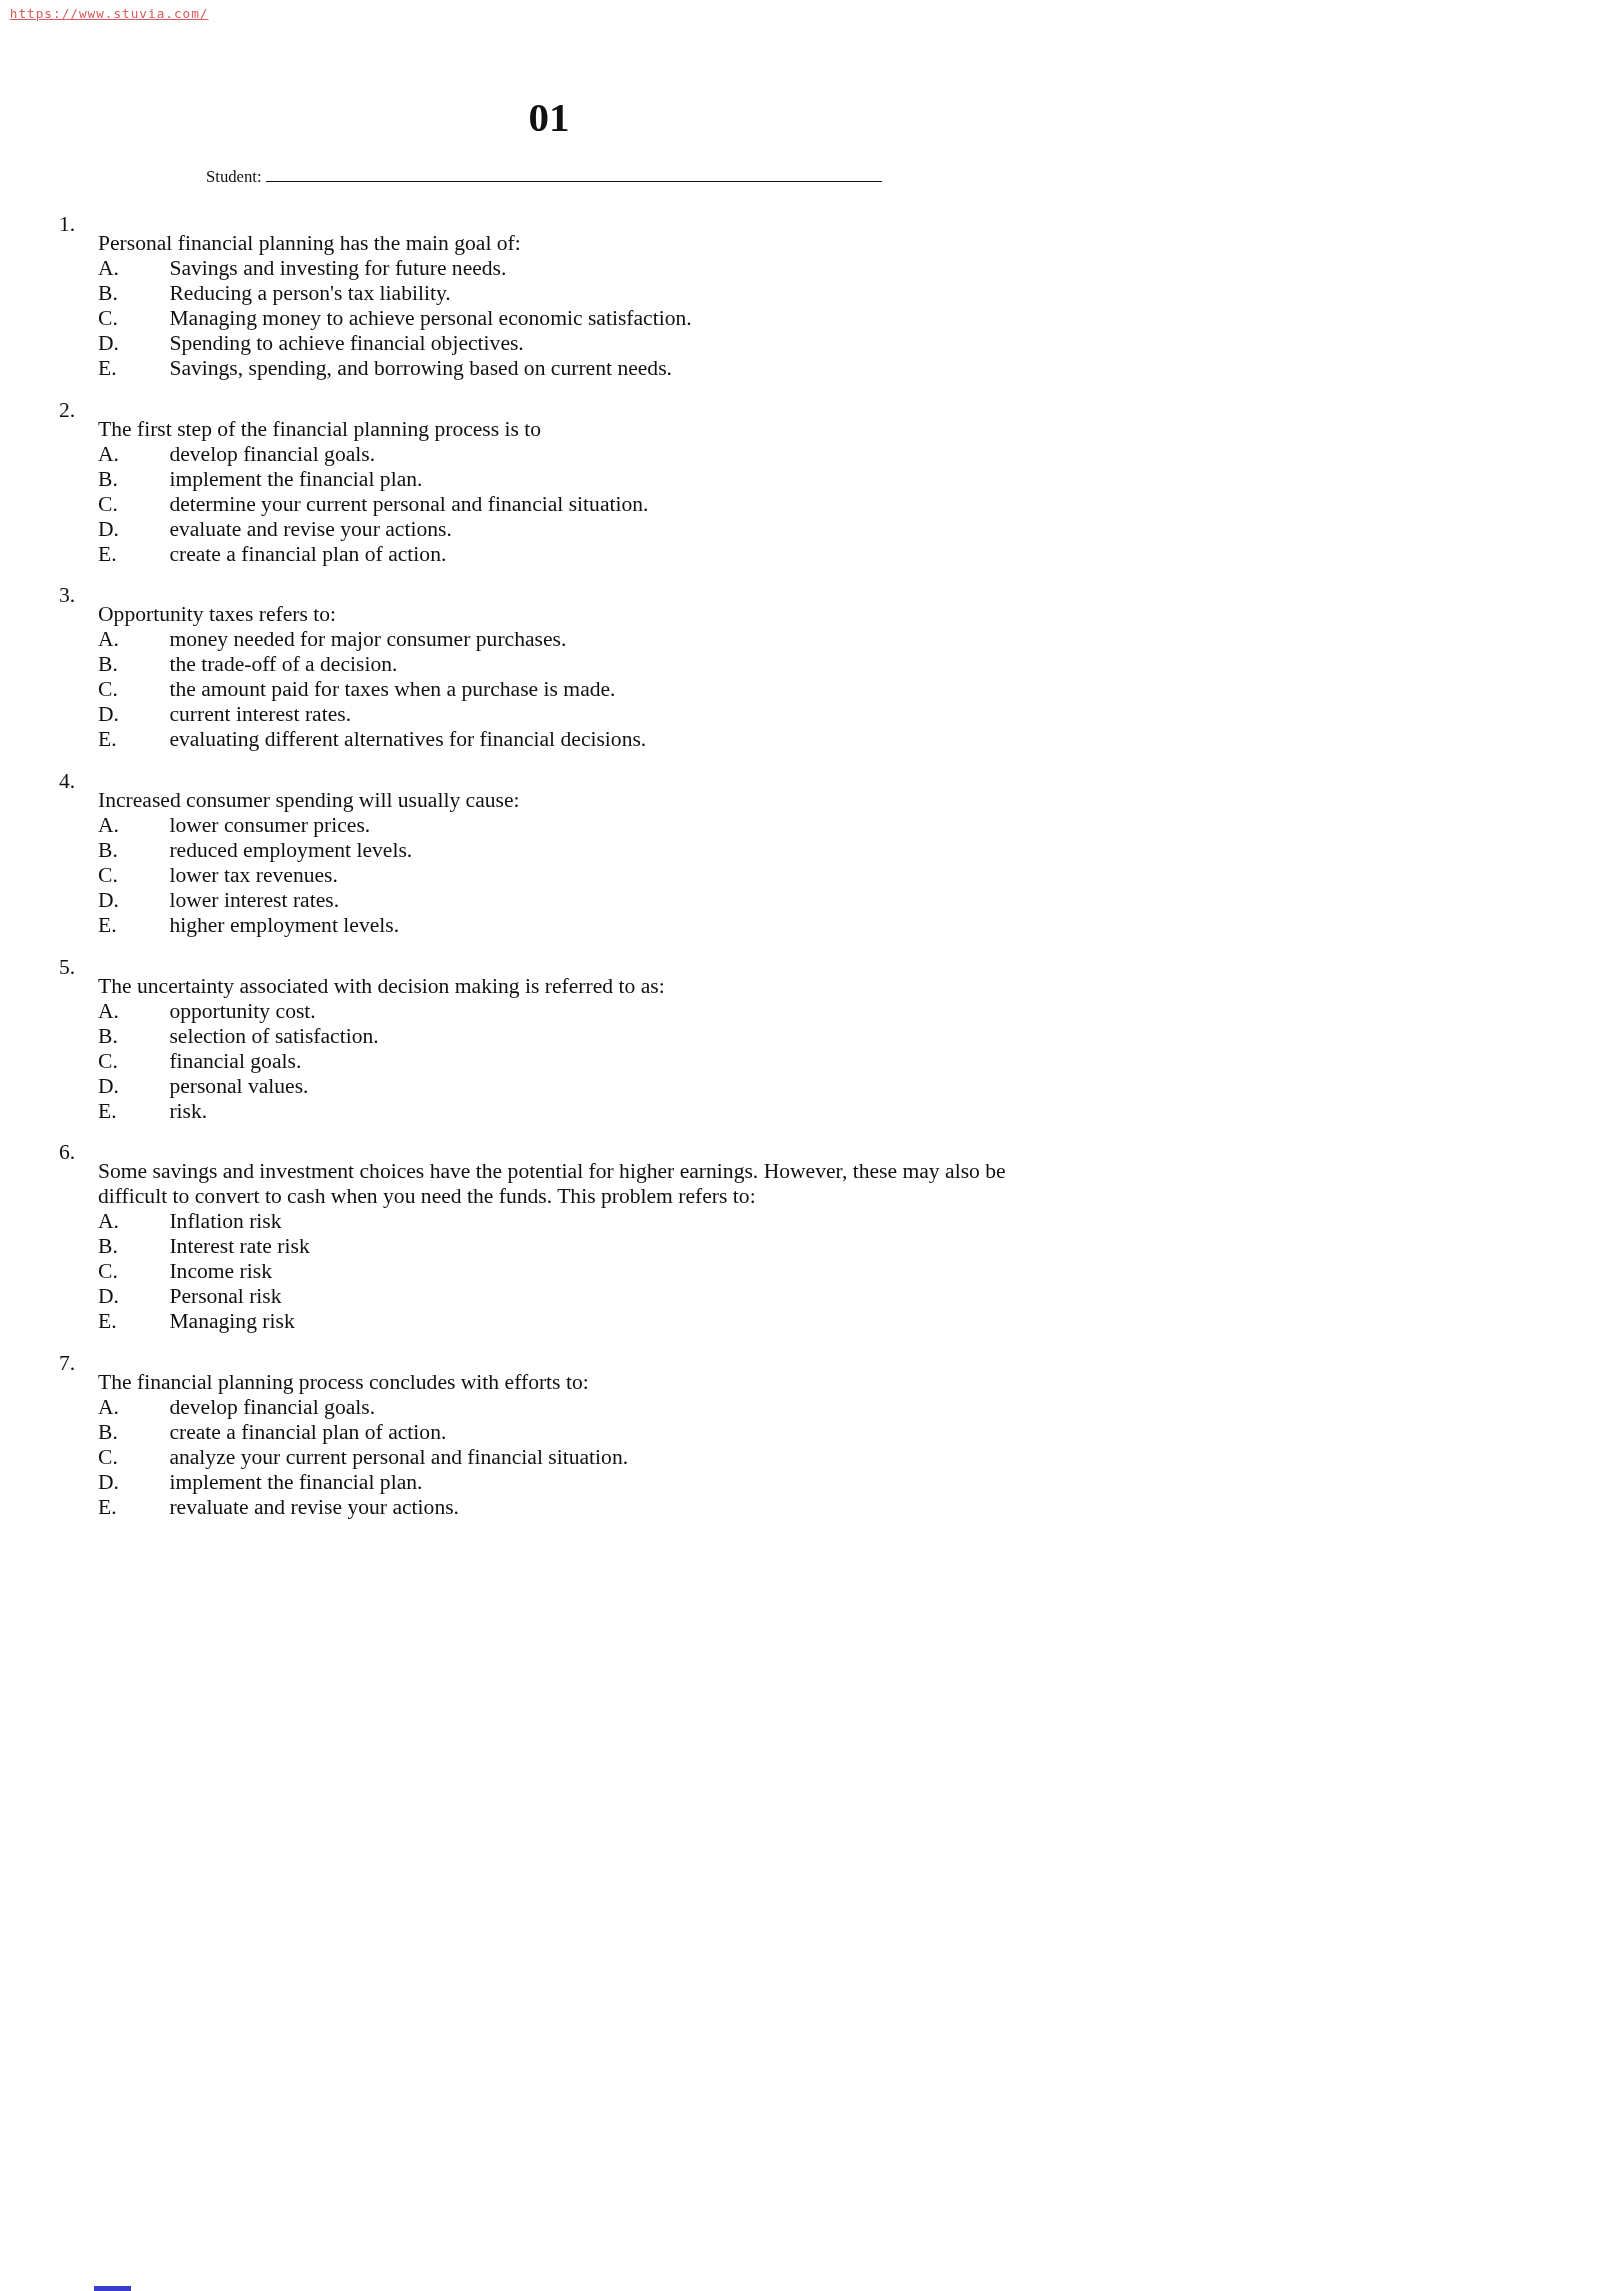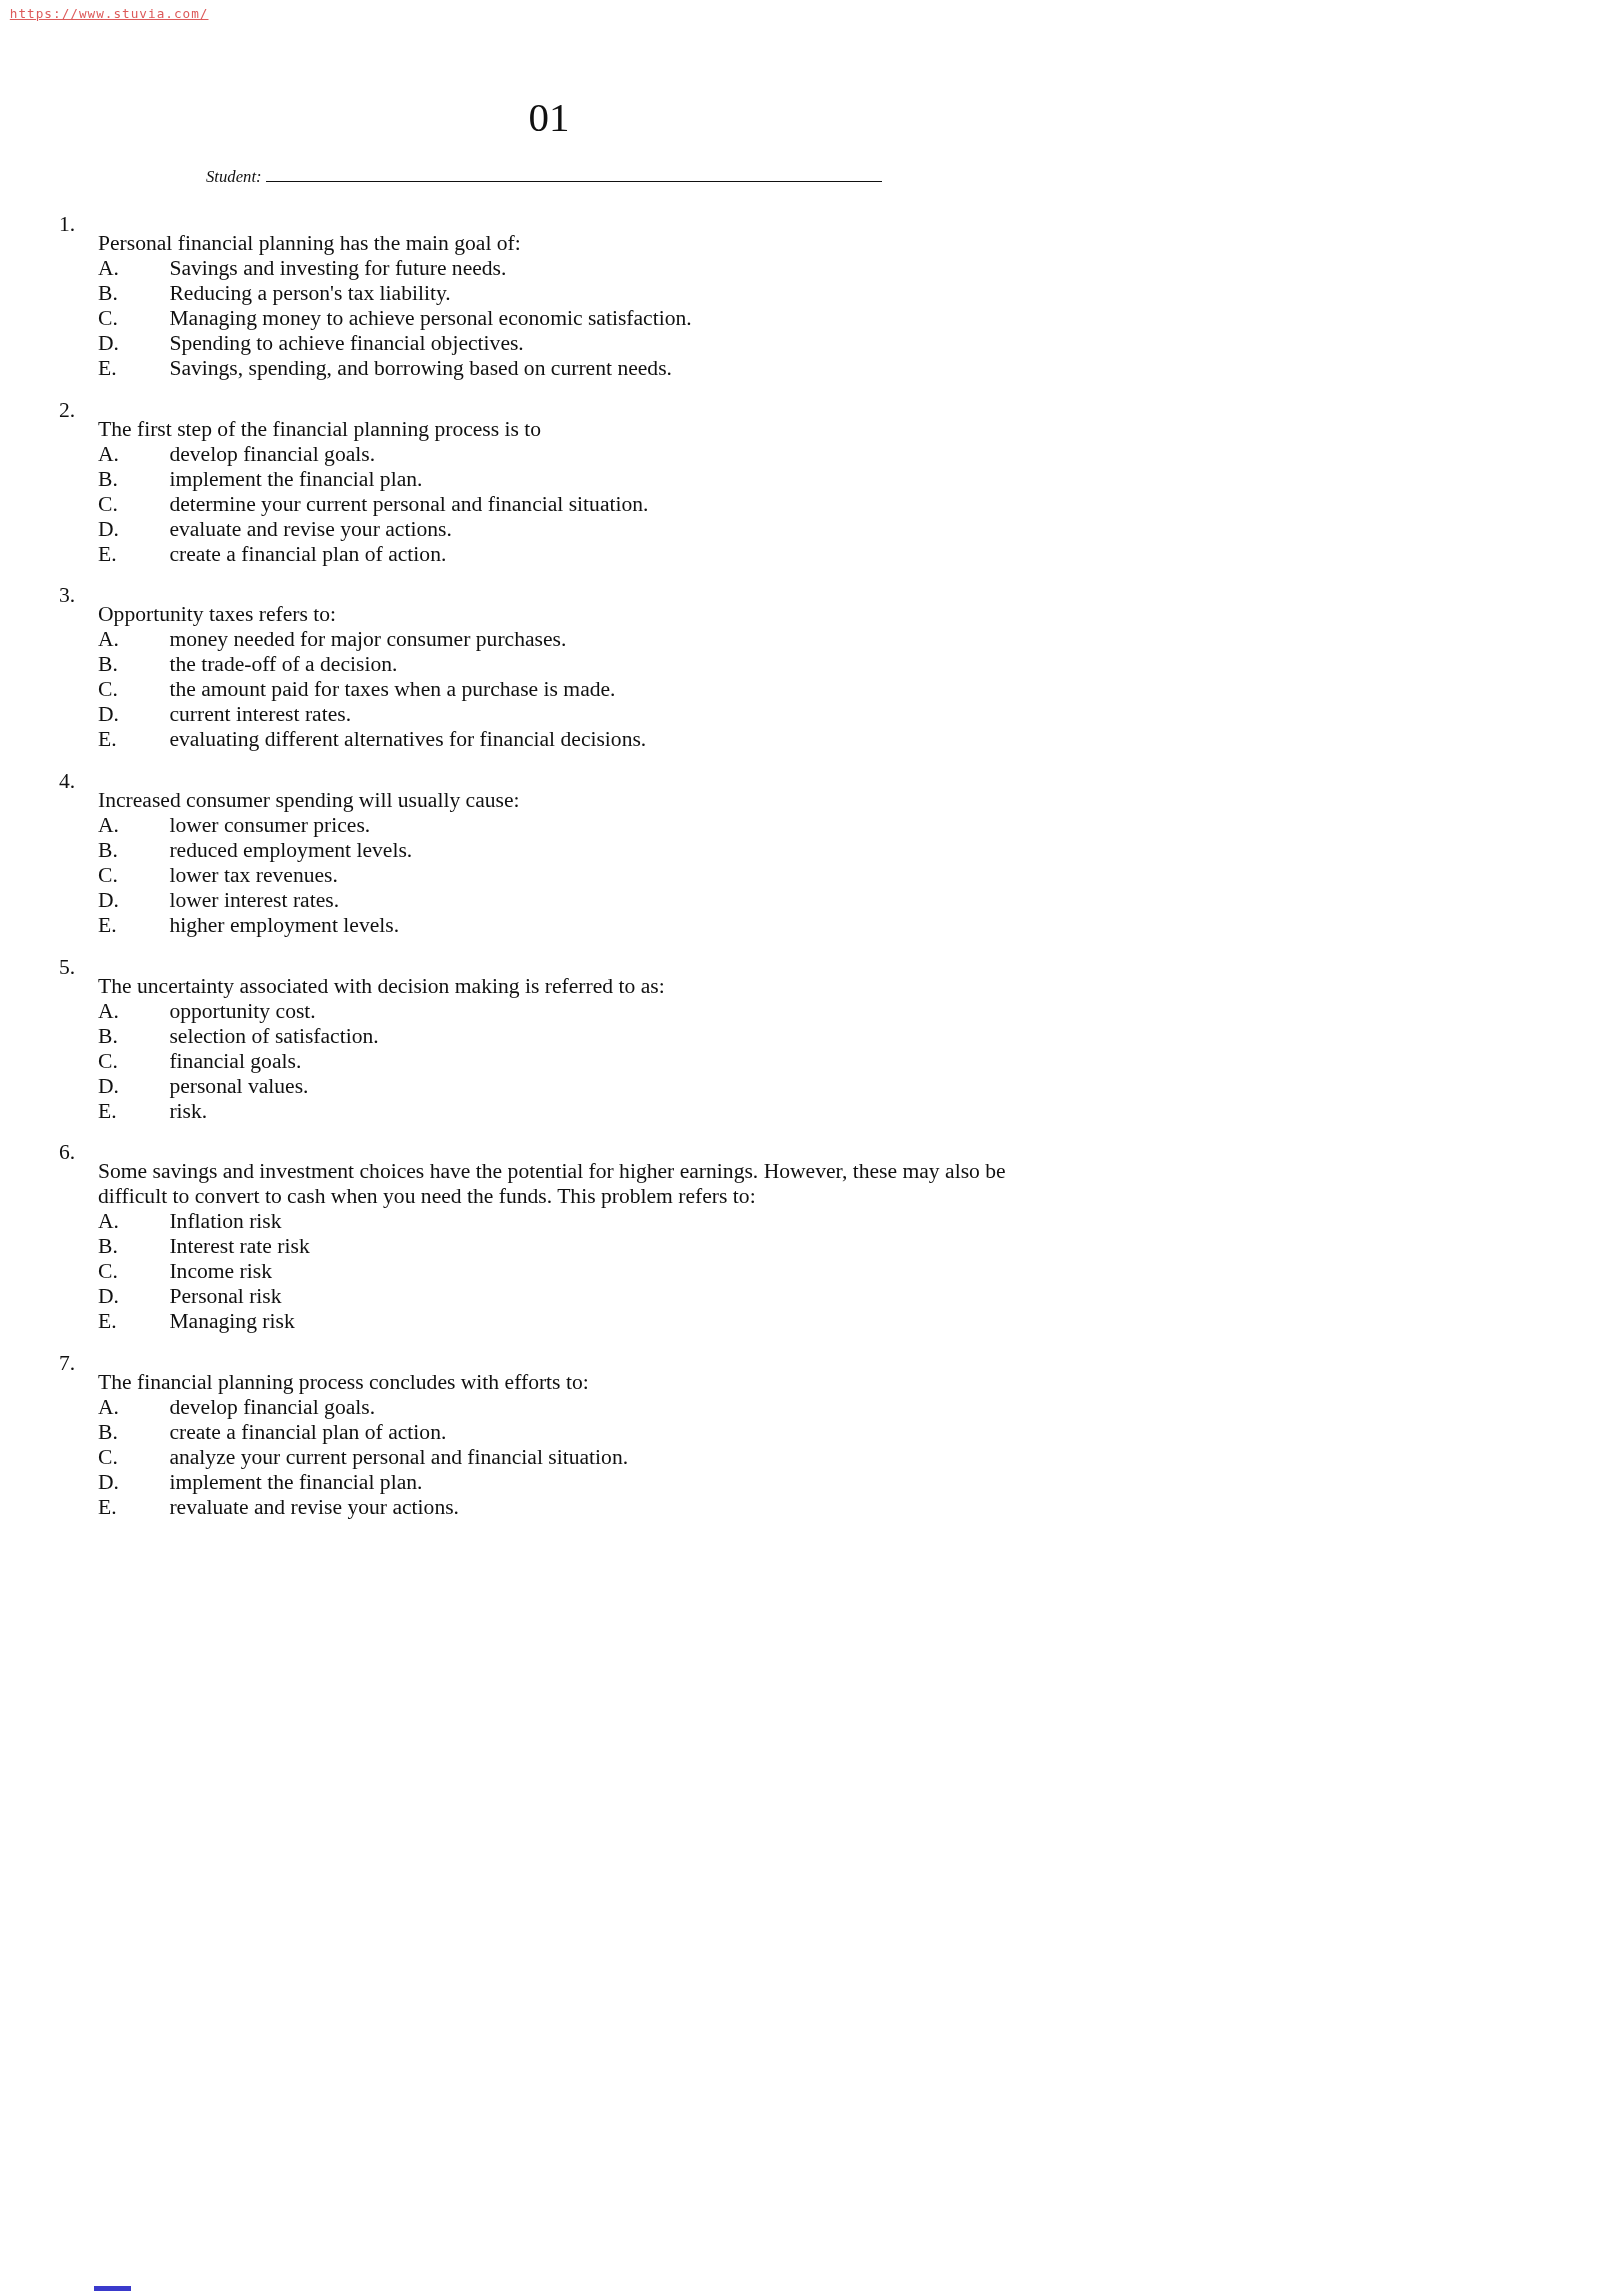--- a/index.html
+++ b/index.html
@@ -26,32 +26,31 @@
   }
   .content {
     position: absolute;
     top: 94px;
     left: 59px;
     width: 980px;
   }
   .title {
     text-align: center;
     font-size: 41px;
-    font-weight: normal;
+    font-weight: bold;
     line-height: 47px;
     margin-bottom: 25.5px;
   }
   .student-line {
     margin-left: 147px;
     margin-bottom: 25.5px;
     font-size: 16.7px;
     white-space: nowrap;
   }
   .student-label {
-    font-style: italic;
   }
   .student-blank {
     display: inline-block;
     width: 616px;
     height: 13.7px;
     border-bottom: 1.5px solid #111111;
     margin-left: 3.9px;
     vertical-align: baseline;
   }
   .question { margin-bottom: 16.7px; font-size: 21.6px; line-height: 25px; }

